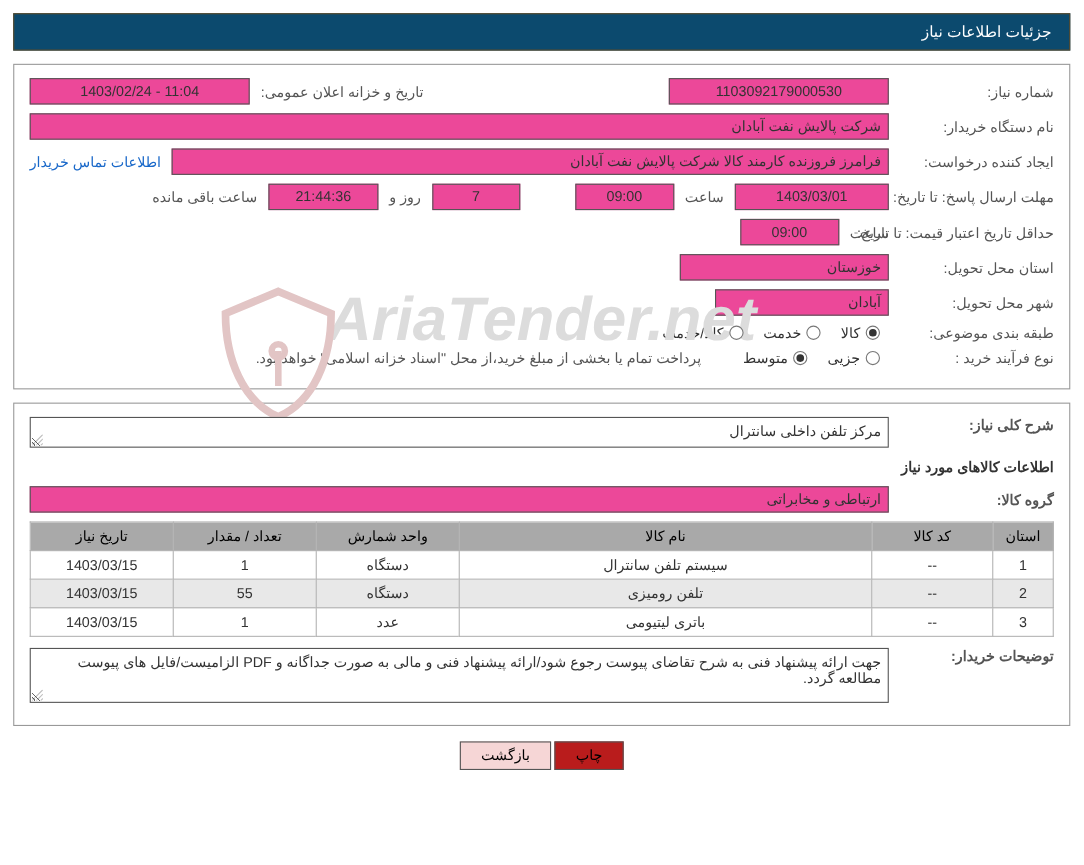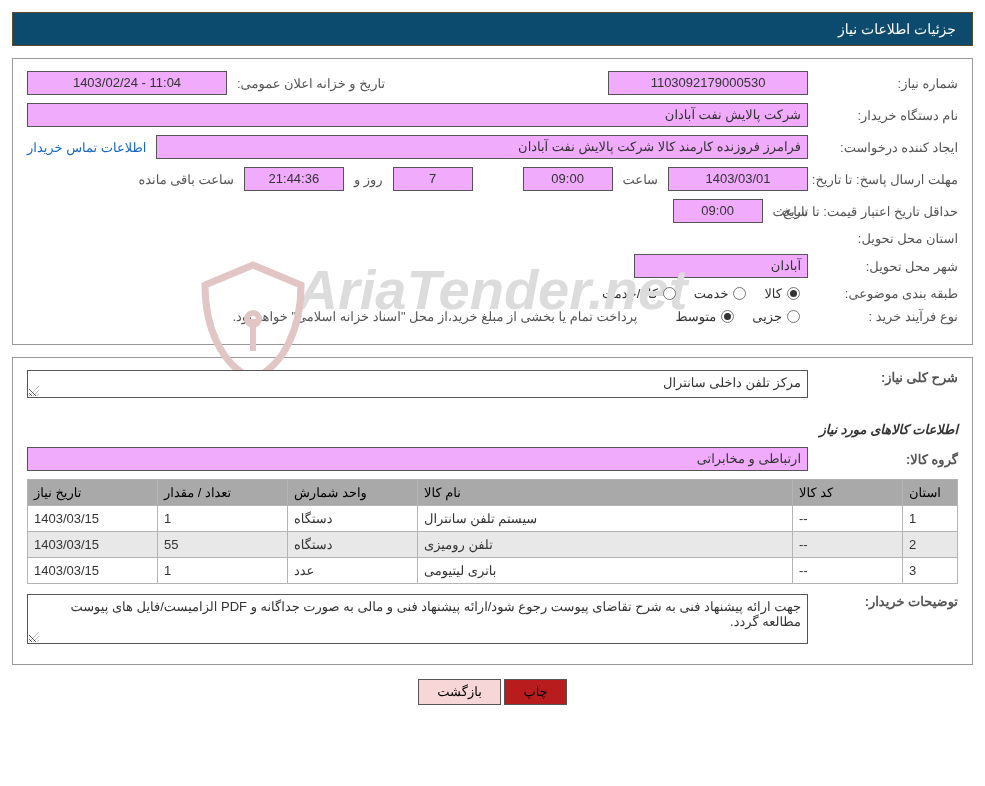--- a/index.html
+++ b/index.html
@@ -38,21 +38,21 @@
   margin-bottom: 8px;
 }
 .label {
   color: #555;
   font-size: 13px;
   white-space: nowrap;
 }
 .label.w140 { width: 140px; }
 .field {
   border: 1px solid #555;
-  background: #f0abfc;
+  background: #ec4899;
   padding: 3px 6px;
   min-height: 24px;
   font-size: 13px;
   text-align: right;
 }
 .field.small { width: 140px; text-align: center; }
 .field.medium { width: 200px; text-align: center; }
 .field.large { flex: 1; }
 .field.ltr { direction: ltr; text-align: center; }
 .textarea-look {
@@ -77,30 +77,30 @@
   width: 13px; height: 13px;
   border: 1px solid #777; border-radius: 50%;
   display: inline-block; position: relative;
   background: #fff;
 }
 .radio.checked::after {
   content: "";
   position: absolute; top: 2px; right: 2px; bottom: 2px; left: 2px;
   border-radius: 50%; background: #333;
 }
-.section-title { font-weight: bold; color: #333; margin: 24px 0 10px 0; font-style: italic; }
+.section-title { font-weight: bold; color: #333; margin: 10px 0 10px 0; }
 table {
   width: 100%;
   border-collapse: collapse;
   margin-top: 6px;
 }
 th, td {
   border: 1px solid #b4b4b4;
   padding: 5px 6px;
-  text-align: left;
+  text-align: center;
   font-size: 13px;
 }
 th { background: #a9a9a9; color: #000; font-weight: normal; }
 td.row-alt { background: #e8e8e8; }
 .footer-btns {
   text-align: center;
   margin-top: 14px;
 }
 .btn {
   border: 1px solid #555;
@@ -196,25 +196,26 @@
     <span class="label w140">
       <span>حداقل تاریخ اعتبار قیمت:</span>
       <span>تا تاریخ:</span>
     </span>
     <span class="label">ساعت</span>
     <div class="field small ltr" style="width:90px">09:00</div>
   </div>
 
   <div class="row">
     <span class="label w140">استان محل تحویل:</span>
+    <div class="field" style="width:190px">خوزستان</div>
   </div>
 
   <div class="row">
     <span class="label w140">شهر محل تحویل:</span>
-    <div class="field" style="width:174px">آبادان</div>
+    <div class="field" style="width:158px">آبادان</div>
   </div>
 
   <div class="row radio-row">
     <span class="label w140">طبقه بندی موضوعی:</span>
     <span class="radio-item">
       <span class="radio checked"></span>
       <span>کالا</span>
     </span>
     <span class="radio-item">
       <span class="radio"></span>

